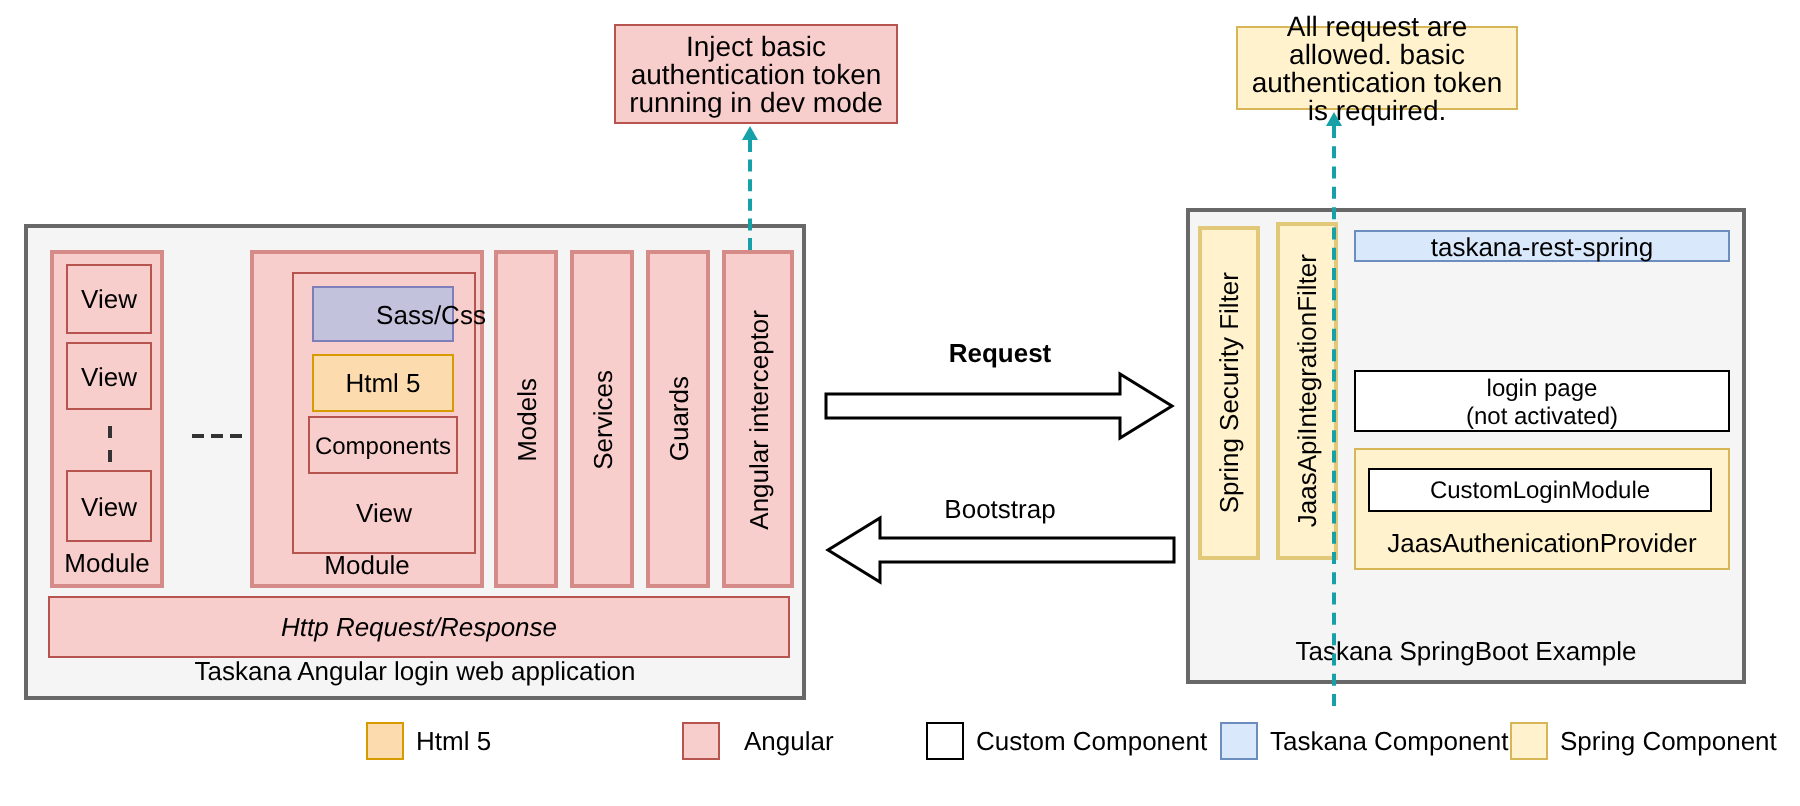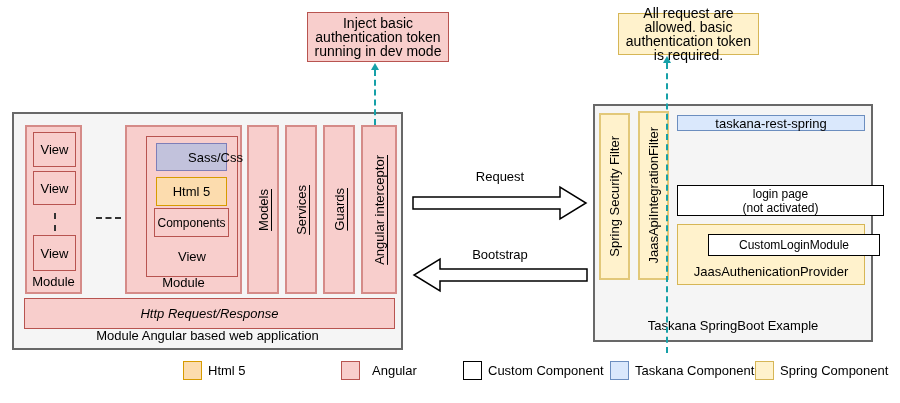--- a/index.html
+++ b/index.html
@@ -1,21 +1,21 @@
 <!DOCTYPE html>
 <html style="--angular-fill: #f8cecc; --angular-border: #b85450; --html5-fill: #fcdcae; --html5-border: #d79b00; --bootstrap-fill: #c2c2dc; --bootstrap-border: #7e7eb8; --taskana-fill: #dae8fc; --taskana-border: #6c8ebf; --spring-fill: #fff2cc; --spring-border: #d6b656; --teal: #16a0a8;"><head>
 <meta charset="utf-8">
 <style>
   html,body{margin:0;padding:0;background:#ffffff;}
   body{font-family:"Liberation Sans","DejaVu Sans",sans-serif;color:#000;}
   .stage{position:relative;width:900px;height:403px;background:#fff;overflow:hidden;}
   .abs{position:absolute;}
   
   .gray-box{background:#f5f5f5;border:2px solid #686868;box-sizing:border-box;}
-  .pink-lg{background:var(--angular-fill);border:2px solid rgba(184,84,80,.55);box-sizing:border-box;text-decoration:underline;}
+  .pink-lg{background:var(--angular-fill);border:2px solid rgba(184,84,80,.55);box-sizing:border-box;}
   .pink-sm{background:var(--angular-fill);border:1px solid var(--angular-border);box-sizing:border-box;}
   .purple-sm{background:var(--bootstrap-fill);border:1px solid var(--bootstrap-border);box-sizing:border-box;padding-left:48px;}
   .orange-sm{background:var(--html5-fill);border:1px solid var(--html5-border);box-sizing:border-box;}
   .yellow-lg{background:var(--spring-fill);border:2px solid rgba(214,182,86,.7);box-sizing:border-box;}
   .yellow-sm{background:var(--spring-fill);border:1px solid var(--spring-border);box-sizing:border-box;}
   .blue-box{background:var(--taskana-fill);border:1px solid var(--taskana-border);box-sizing:border-box;}
   .white-box{background:#ffffff;border:1.5px solid #000;box-sizing:border-box;}
   .callout{box-sizing:border-box;display:flex;align-items:center;justify-content:center;
            text-align:center;font-size:14px;line-height:14px;padding:2px 4px;}
   .callout-left{background:var(--angular-fill);border:1.5px solid var(--angular-border);}
@@ -94,24 +94,24 @@
       <span class="vtext">Guards</span>
     </div>
     <div class="abs pink-lg cflex" style="left:347px;top:11px;width:36px;height:169px;">
       <span class="vtext">Angular interceptor</span>
     </div>
 
     <div class="abs pink-sm cflex" style="left:10px;top:184px;width:371px;height:31px;font-style:italic;">
       <span class="lbl">Http Request/Response</span>
     </div>
 
-    <div class="caption" style="bottom:5px;">Module Angular based web application</div>
+    <div class="caption" style="bottom:5px;">Taskana Angular login web application</div>
   </div>
 
-  <div class="abs lbl" style="left:410px;top:169px;width:180px;text-align:center;">Request</div>
+  <div class="abs lbl" style="left:410px;top:169px;width:180px;text-align:center;font-weight:bold;">Request</div>
   <svg class="abs" style="left:410px;top:183px;" width="180" height="40" viewBox="0 0 180 40">
     <polygon points="3,14 150,14 150,4 176,20 150,36 150,26 3,26" fill="#ffffff" stroke="#000000" stroke-width="1.5"></polygon>
   </svg>
 
   <div class="abs lbl" style="left:410px;top:247px;width:180px;text-align:center;">Bootstrap</div>
   <svg class="abs" style="left:410px;top:255px;" width="180" height="40" viewBox="0 0 180 40">
     <polygon points="177,14 30,14 30,4 4,20 30,36 30,26 177,26" fill="#ffffff" stroke="#000000" stroke-width="1.5"></polygon>
   </svg>
 
   <div class="abs gray-box" style="left:593px;top:104px;width:280px;height:238px;">
@@ -120,27 +120,27 @@
       <span class="vtext">Spring Security Filter</span>
     </div>
     <div class="abs yellow-lg cflex" style="left:43px;top:5px;width:31px;height:169px;">
       <span class="vtext">JaasApiIntegrationFilter</span>
     </div>
 
     <div class="abs blue-box cflex" style="left:82px;top:9px;width:188px;height:16px;">
       <span class="lbl">taskana-rest-spring</span>
     </div>
 
-    <div class="abs white-box cflex" style="left:82px;top:79px;width:207px;height:31px;flex-direction:column;line-height:14px;">
+    <div class="abs white-box cflex" style="left:82px;top:79px;width:188px;height:31px;flex-direction:column;line-height:14px;">
       <span class="lbl12">login page</span>
       <span class="lbl12">(not activated)</span>
     </div>
 
     <div class="abs yellow-sm" style="left:82px;top:118px;width:188px;height:61px;">
-      <div class="abs white-box cflex" style="left:6px;top:9px;width:172px;height:22px;margin-left:24px;">
+      <div class="abs white-box cflex" style="left:6px;top:9px;width:172px;height:22px;">
         <span class="lbl12">CustomLoginModule</span>
       </div>
       <div class="caption" style="bottom:5px;">JaasAuthenicationProvider</div>
     </div>
 
 
     <div class="caption" style="bottom:7px;">Taskana SpringBoot Example</div>
   </div>
 
   <div class="legend-item" style="left:183px;">

